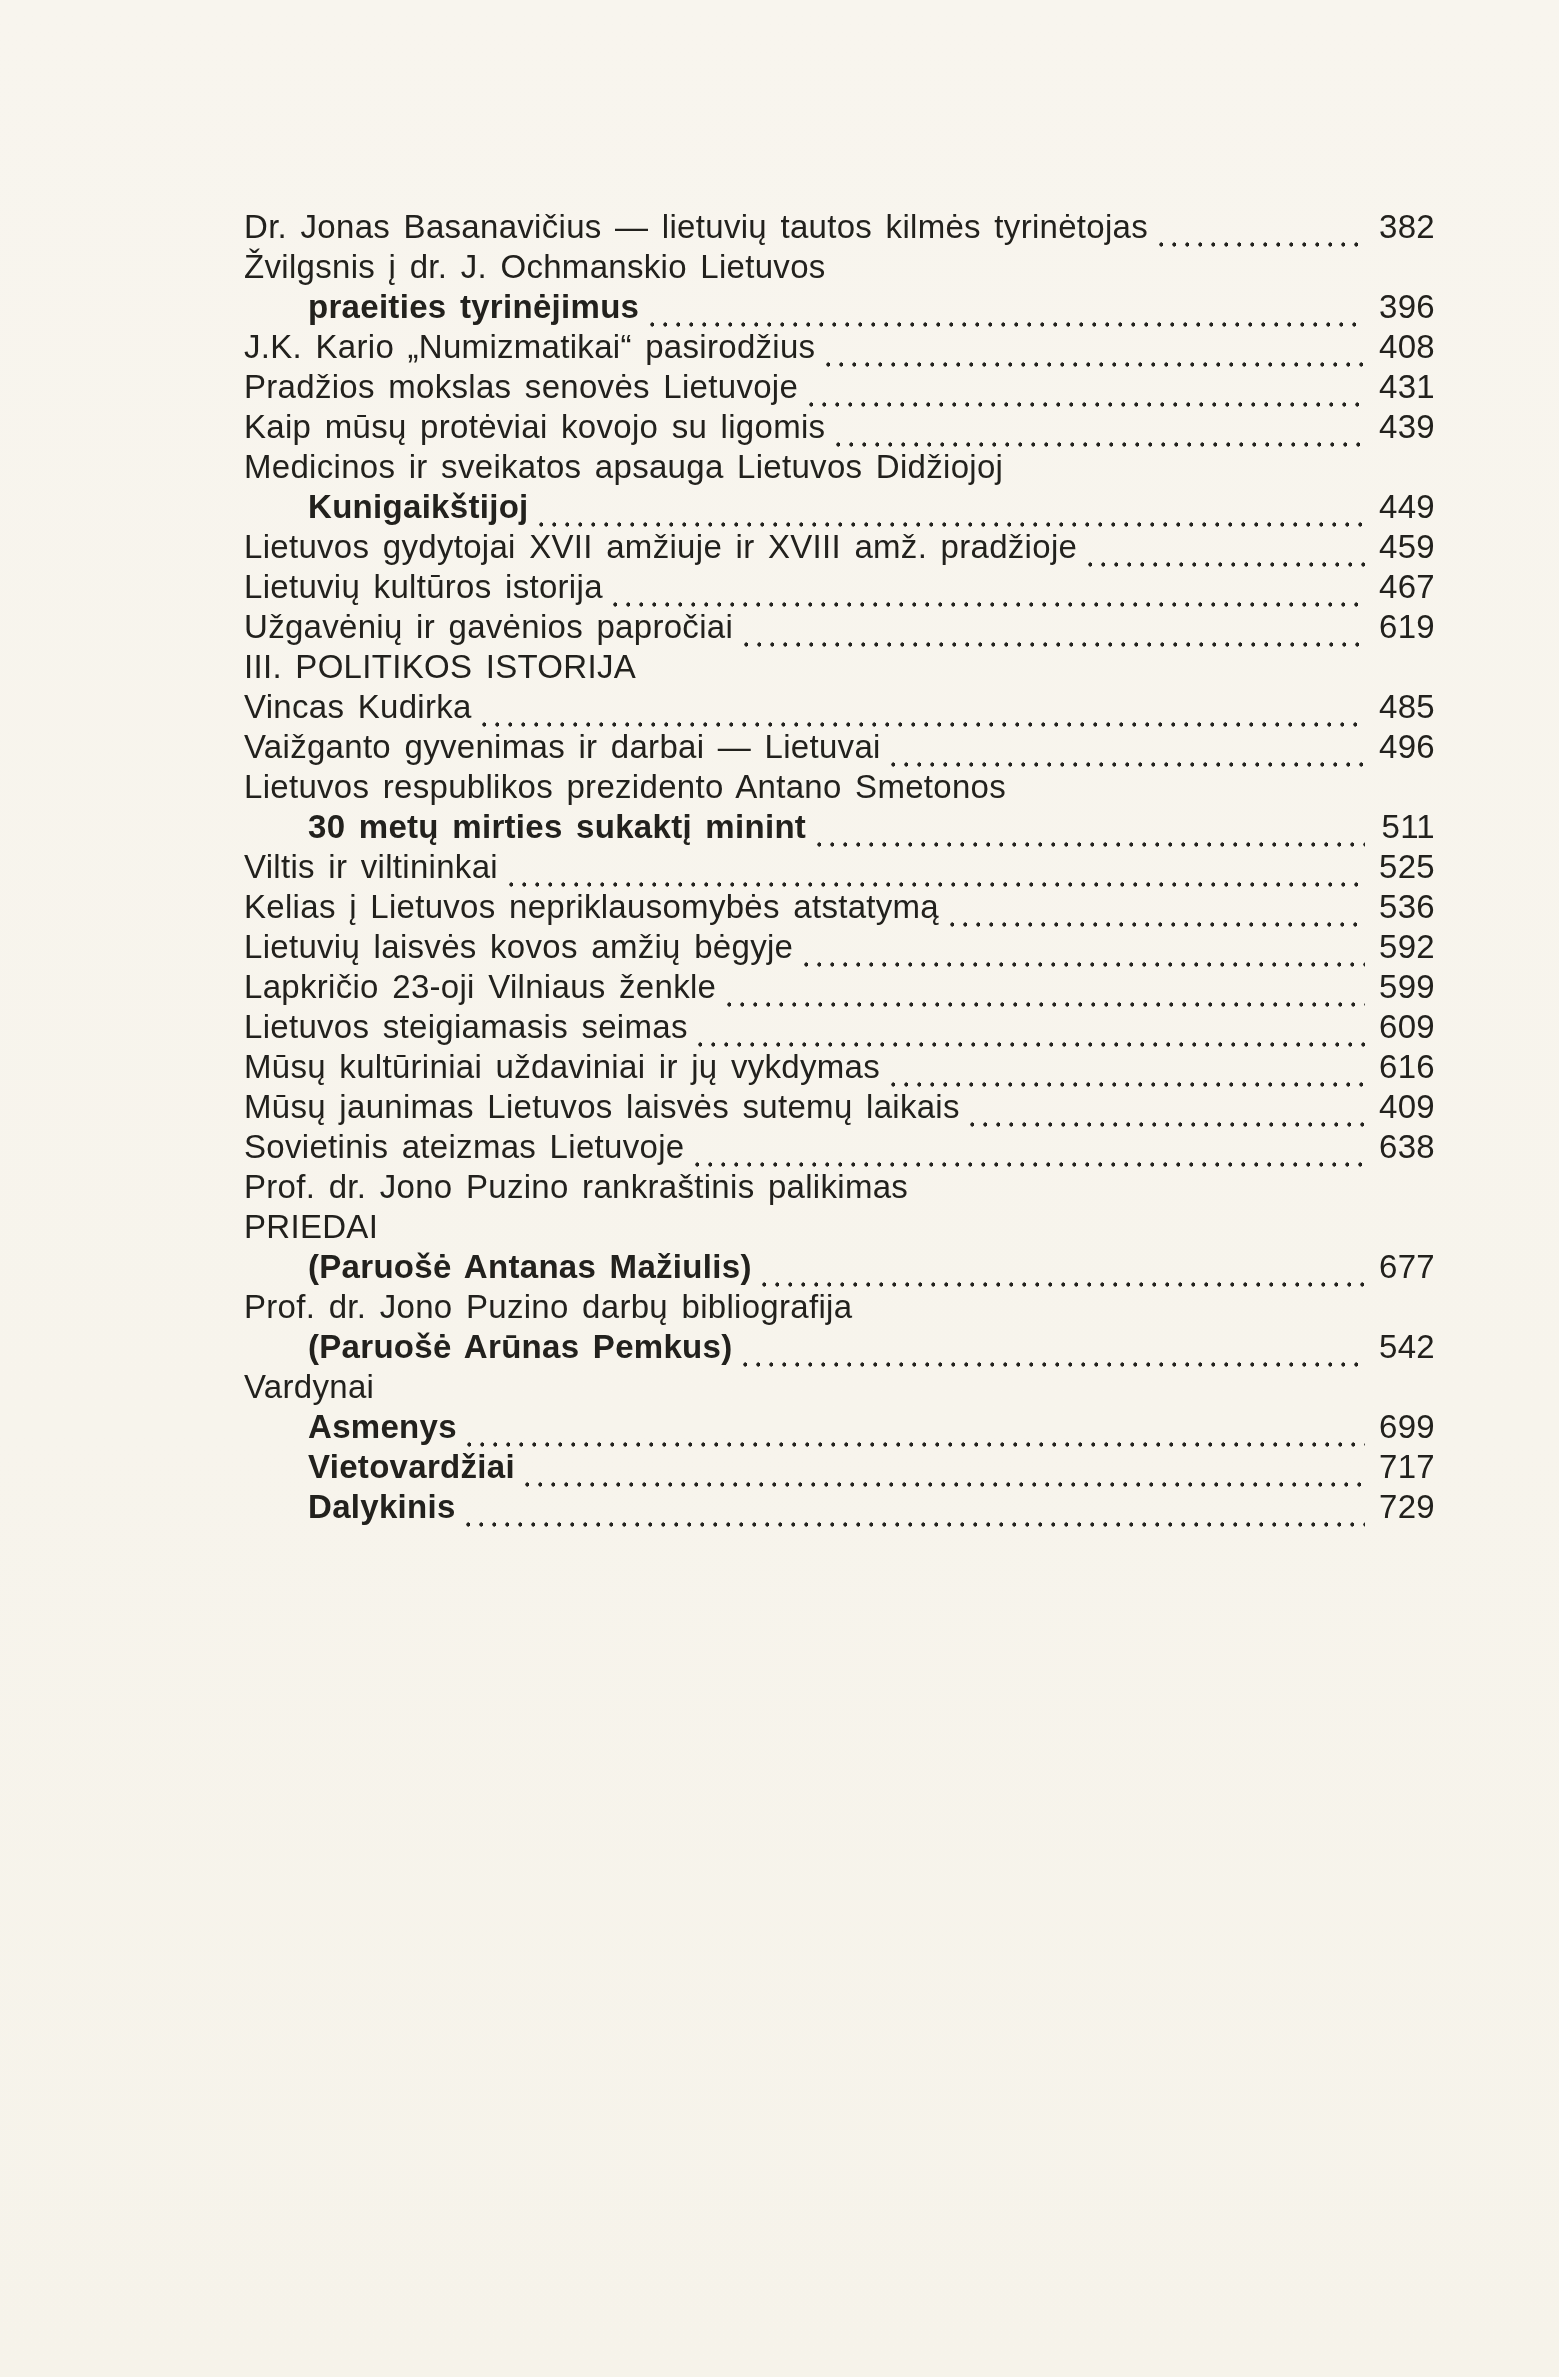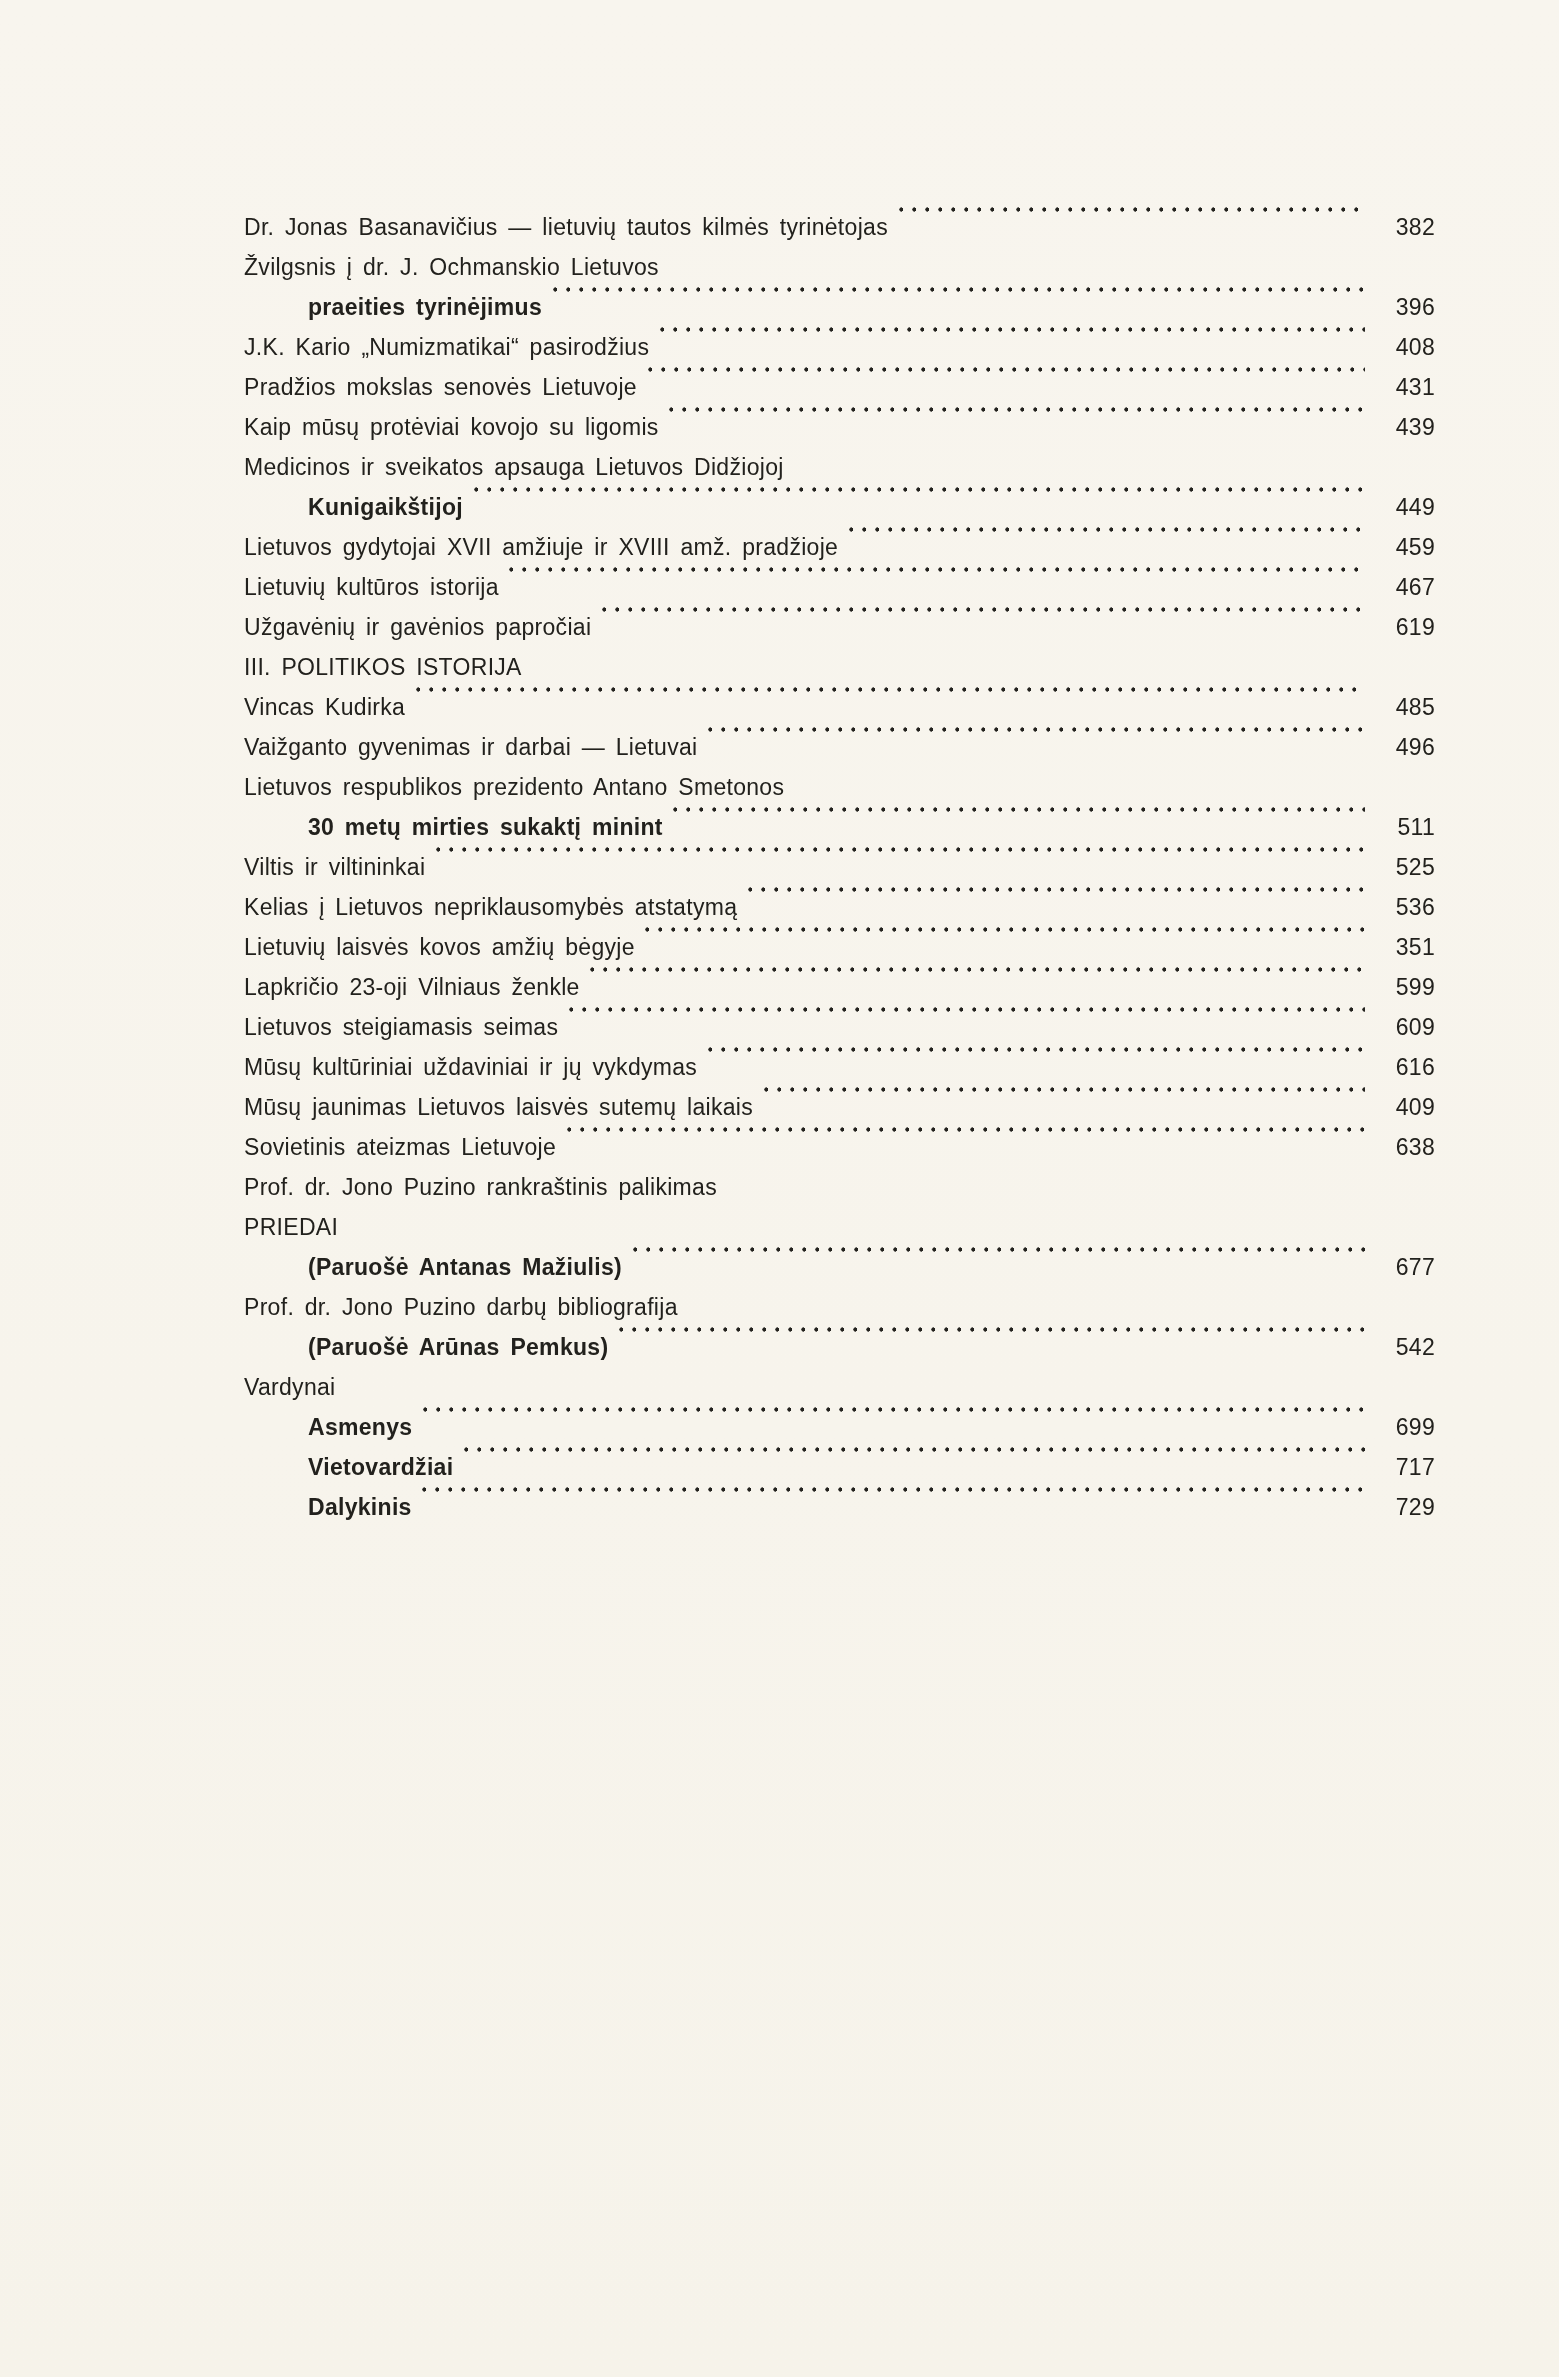--- a/index.html
+++ b/index.html
@@ -19,22 +19,22 @@
       linear-gradient(180deg, #f8f5ee 0%, #f7f4ec 60%, #f6f3ea 100%);
   }
   .content {
     position: absolute;
     left: 244px;
     top: 207px;
     width: 1191px;
   }
   .row {
     display: flex;
-    align-items: flex-start;
-    font-size: 23px;
+    align-items: flex-end;
+    font-size: 33px;
     line-height: 40px;
     letter-spacing: 0.3px;
     word-spacing: 4px;
     white-space: nowrap;
     color: #22211d;
   }
   .row .t { flex: 0 0 auto; }
   .row.indent .t { padding-left: 64px; font-weight: bold; }
   .row.subheading { margin-top: 0; }
   .sec-heading { }
@@ -142,21 +142,21 @@
           <span class="p">525</span>
         </div>
         <div class="row">
           <span class="t">Kelias į Lietuvos nepriklausomybės atstatymą</span>
           <span class="dots"></span>
           <span class="p">536</span>
         </div>
         <div class="row">
           <span class="t">Lietuvių laisvės kovos amžių bėgyje</span>
           <span class="dots"></span>
-          <span class="p">351</span>
+          <span class="p">592</span>
         </div>
         <div class="row">
           <span class="t">Lapkričio 23-oji Vilniaus ženkle</span>
           <span class="dots"></span>
           <span class="p">599</span>
         </div>
         <div class="row">
           <span class="t">Lietuvos steigiamasis seimas</span>
           <span class="dots"></span>
           <span class="p">609</span>

